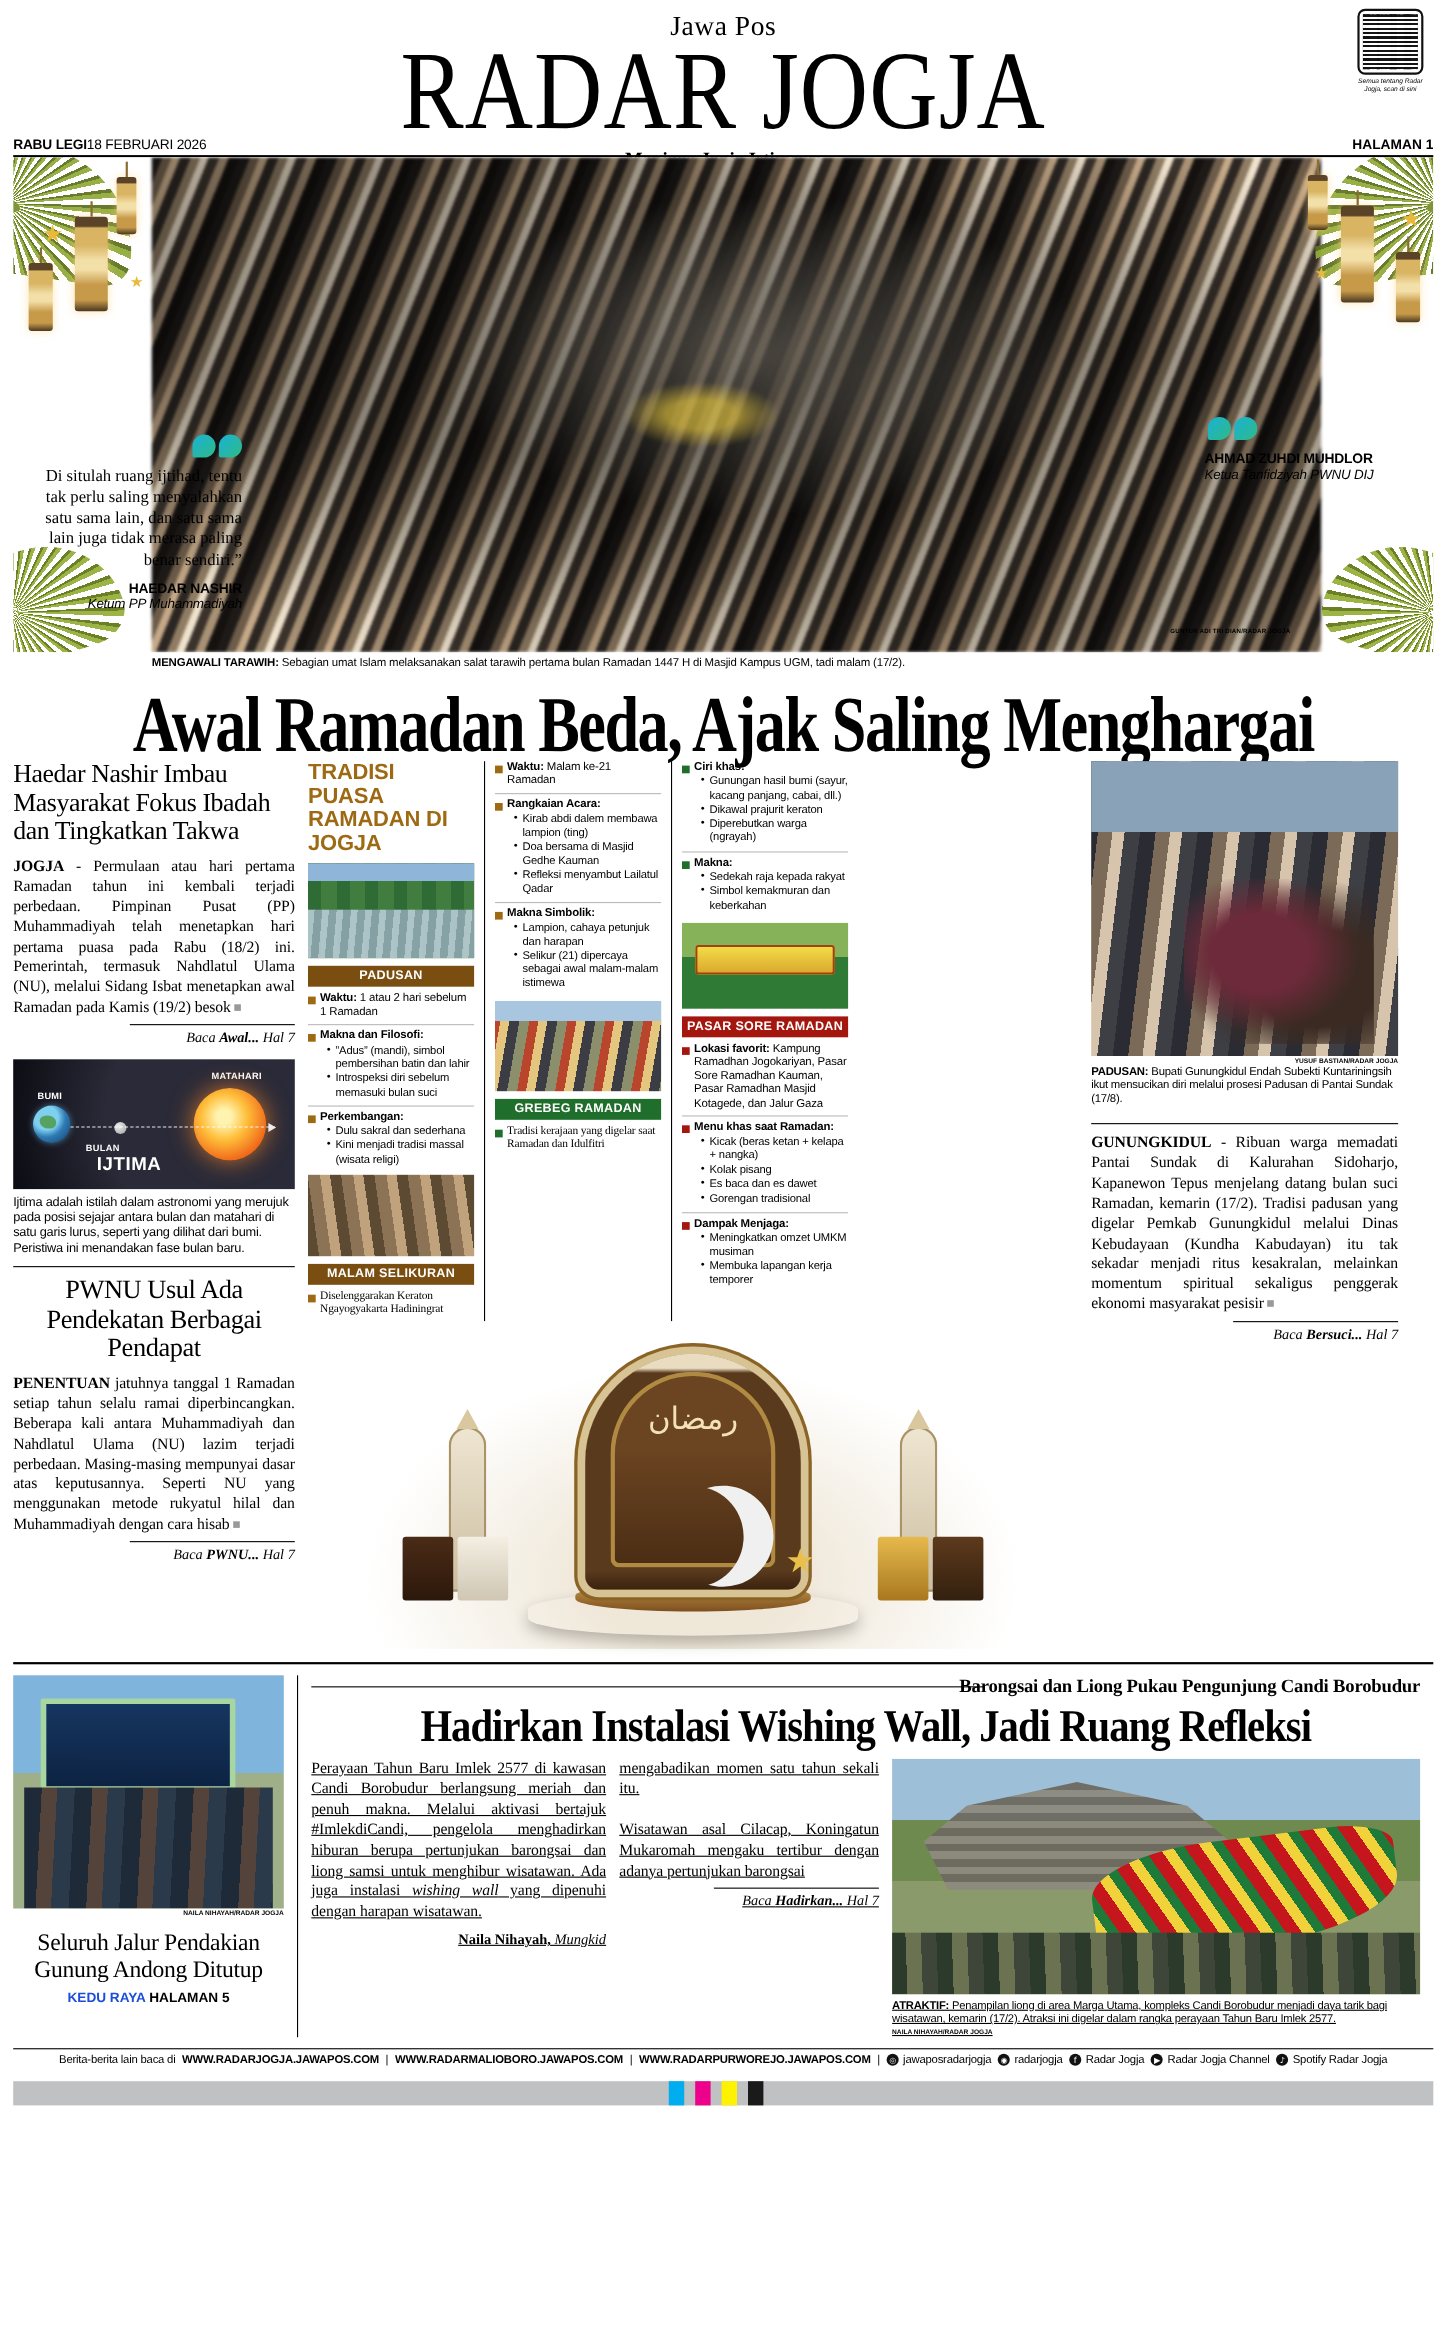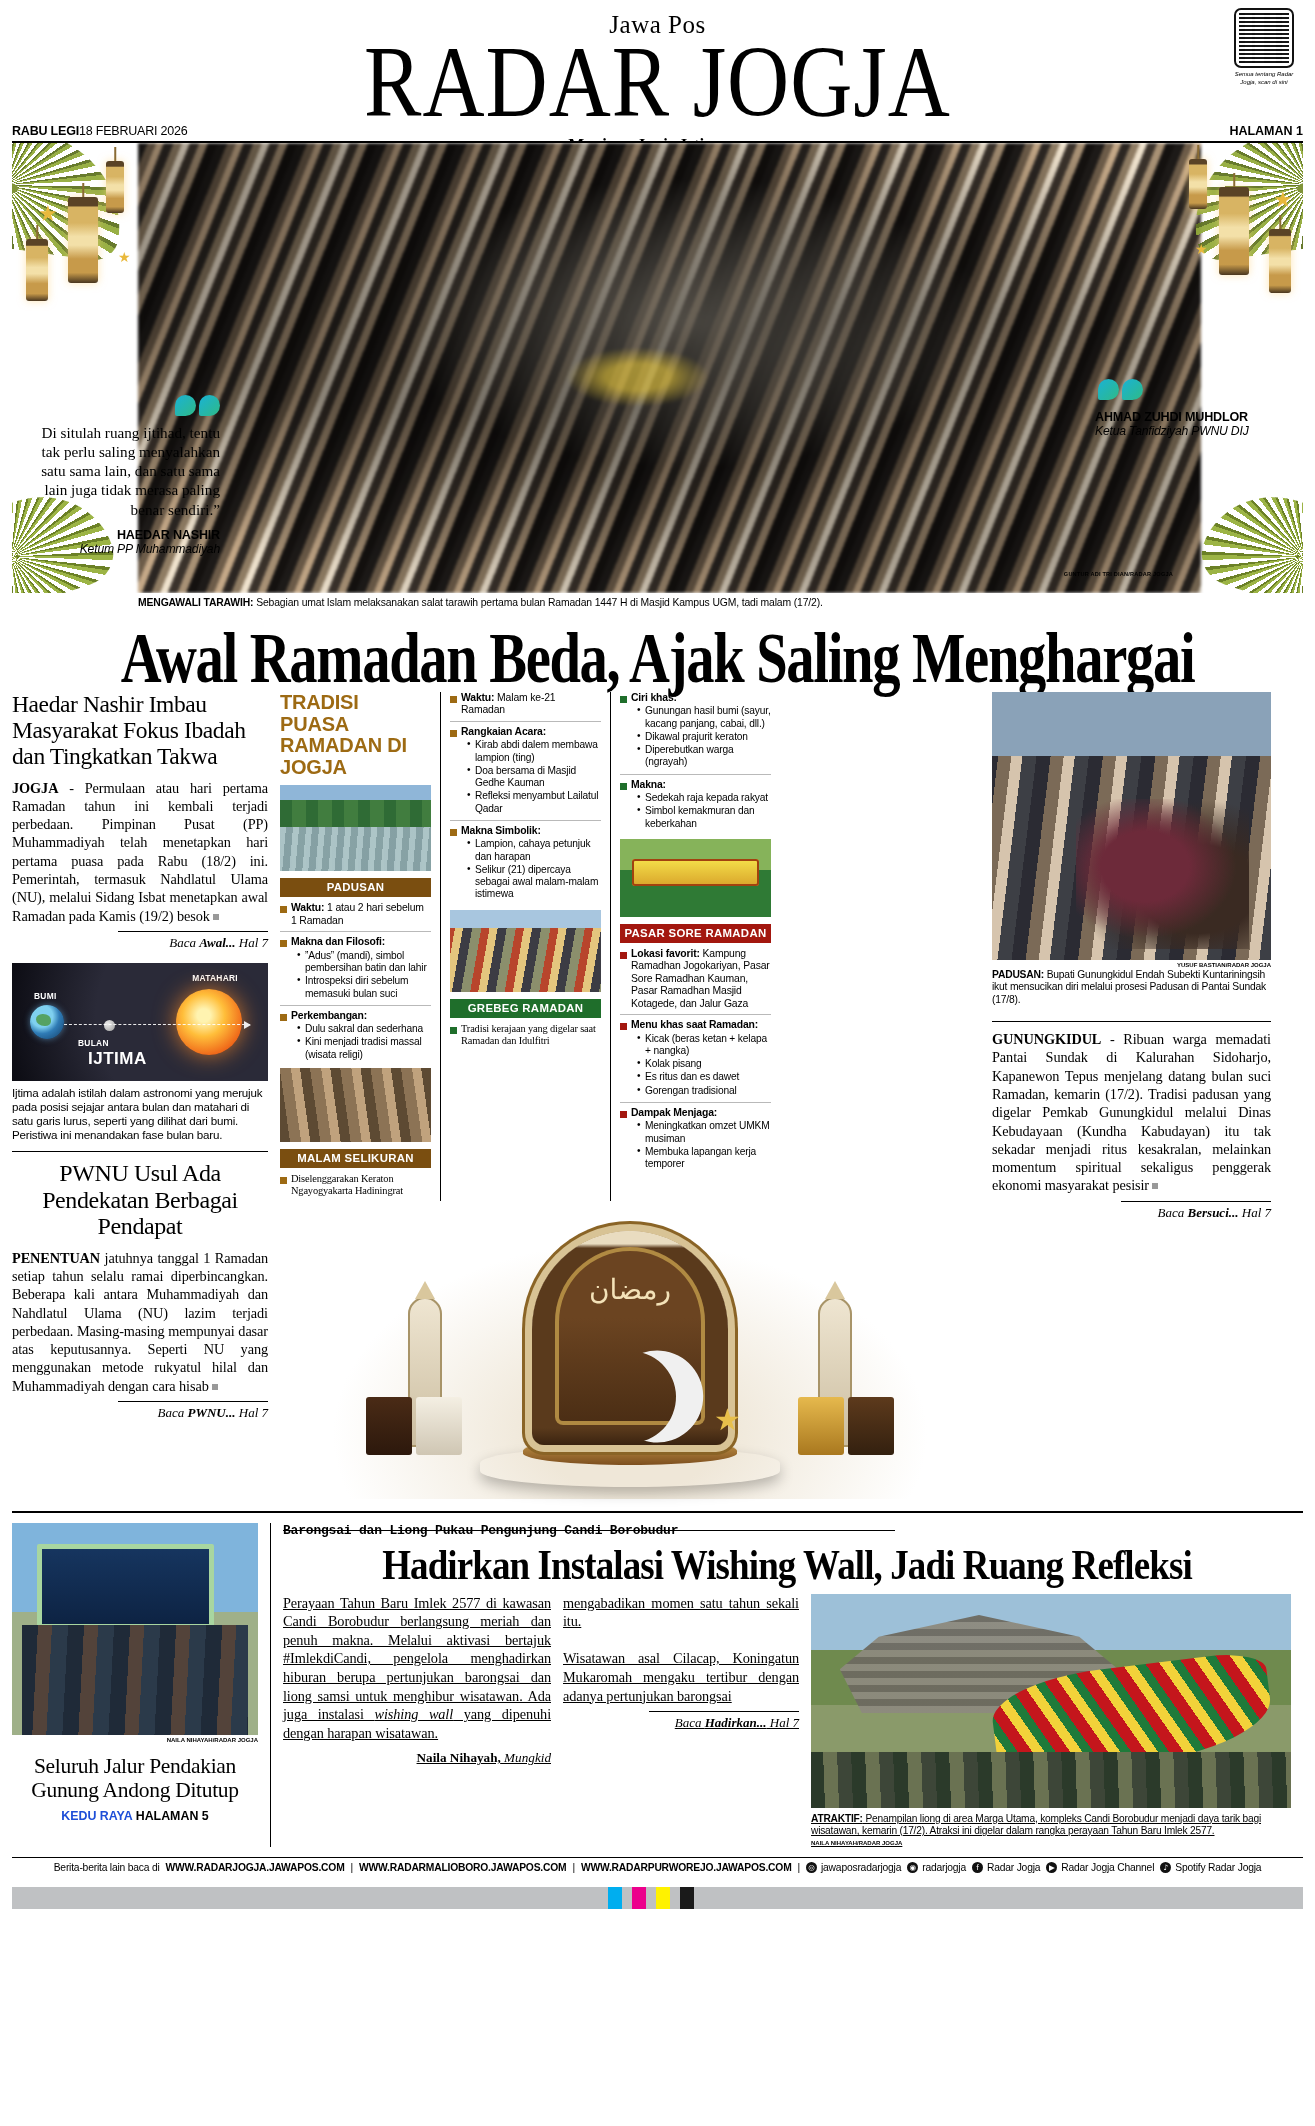--- a/index.html
+++ b/index.html
@@ -413,22 +413,22 @@
   .bcap-head {
     font-family:"Liberation Serif",serif; font-size: 21.5px; line-height: 1.12;
     text-align: center; margin-top: 10px; letter-spacing: -.3px;
   }
   .bkedu {
     text-align:center; font-family:"Liberation Sans",sans-serif; font-size: 12.4px;
     font-weight: bold; margin-top: 7px;
   }
   .bkedu .blue { color: #1d4ed8; }
   .kicker {
-    font-family:Liberation Mono, monospace; font-weight:bold; font-size: 13px;
-    letter-spacing: -.2px; position: relative;
+    font-family:Liberation Serif, serif; font-weight:bold; font-size: 17px;
+    text-align: right; letter-spacing: -.2px; position: relative;
   }
   .kicker::before {
     content:""; position:absolute; left: 0; right: 396px; top: 50%;
     border-top: 1px solid #000;
   }
   .bottom-head {
     font-family:"Liberation Serif",serif; font-weight: bold; font-size: 37px;
     line-height: 1.02; letter-spacing: -.9px; text-align: center;
     transform: scaleY(1.12); transform-origin: center top;
     margin: 6px 0 12px;
@@ -722,21 +722,21 @@
                 <div class="bl-txt"><b>Lokasi favorit:</b><span> Kampung Ramadhan Jogokariyan, Pasar Sore Ramadhan Kauman, Pasar Ramadhan Masjid Kotagede, dan Jalur Gaza</span></div>
               </div>
               <div class="thin-div"></div>
               <div class="bl-item">
                 <div class="bl-sq red"></div>
                 <div class="bl-txt">
                   <b>Menu khas saat Ramadan:</b>
                   <ul class="sub-list">
                     <li>Kicak (beras ketan + kelapa + nangka)</li>
                     <li>Kolak pisang</li>
-                    <li>Es ritus dan es dawet</li>
+                    <li>Es baca dan es dawet</li>
                     <li>Gorengan tradisional</li>
                   </ul>
                 </div>
               </div>
               <div class="thin-div"></div>
               <div class="bl-item">
                 <div class="bl-sq red"></div>
                 <div class="bl-txt">
                   <b>Dampak Menjaga:</b>
                   <ul class="sub-list">

